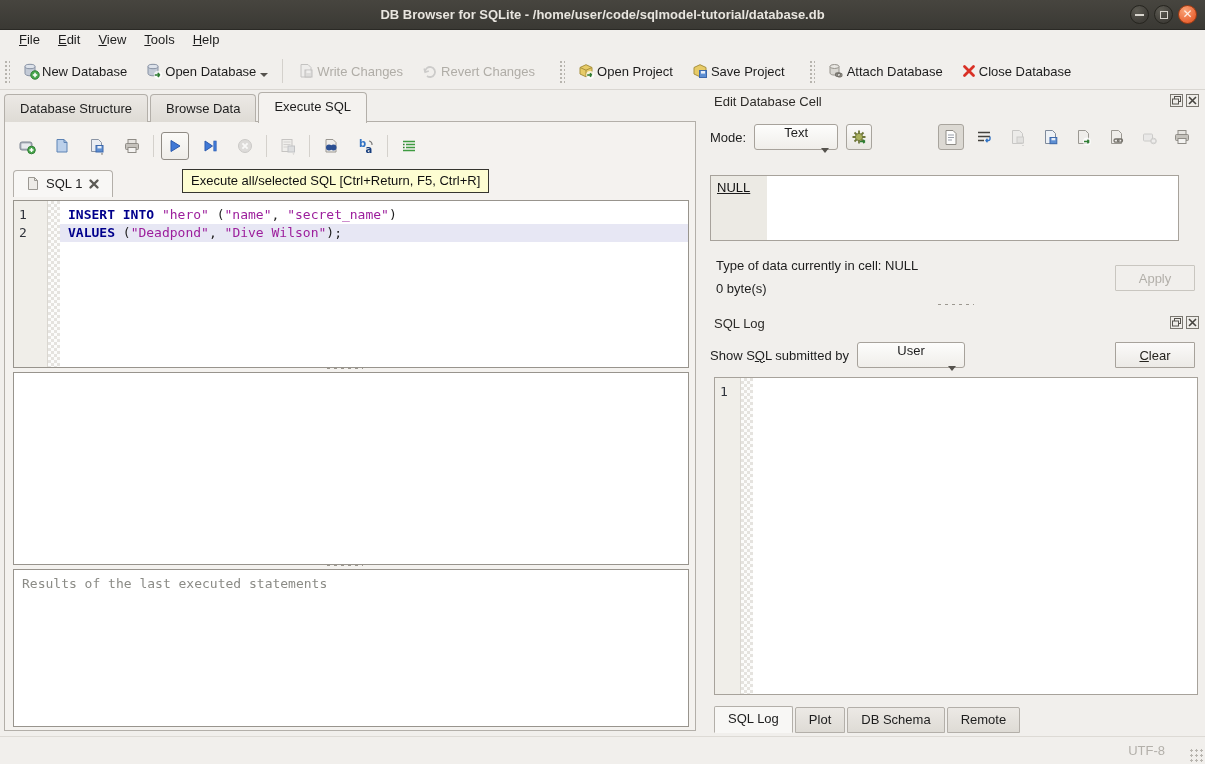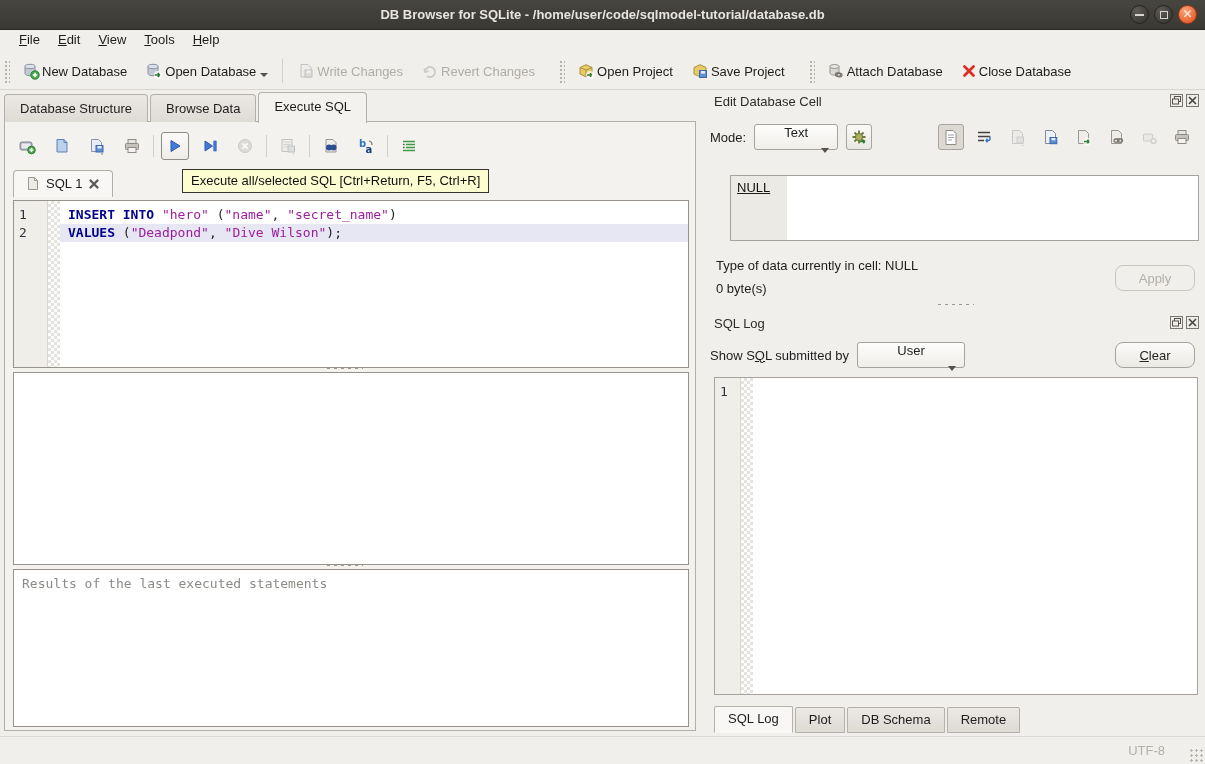--- a/index.html
+++ b/index.html
@@ -71,23 +71,23 @@
   .splitdots { position:absolute; width:38px; height:5px; background-image:radial-gradient(#9C9890 1px, transparent 1.3px); background-size:7px 5px; }
   
   .dock { position:absolute; left:706px; top:90px; width:499px; height:646px; }
   .docktitle { position:absolute; left:8px; right:6px; display:flex; align-items:flex-start;gap:12px; }
   .docktitle .dtlabel { flex:1; color:#2E2C29; }
   .dockbtns { display:flex; gap:3px; }
   .dkbtn { width:13px; height:13px; border:1px solid #7A7770; background:#EFEDE9; display:flex; align-items:center; justify-content:center; }
   .modrow { position:absolute; left:4px; right:10px; display:flex; align-items:center; }
   .combo { height:26px; border:1px solid #A7A29B; border-radius:3px; background:linear-gradient(#FDFDFC,#F0EEEA); display:flex; align-items:center; padding:0 8px; gap:8px;flex-direction:column; }
   .combo .carrow { width:0; height:0; border-left:4px solid transparent; border-right:4px solid transparent; border-top:5px solid #55524D; margin-left:auto; }
-  .btn { height:26px; border:1px solid #A7A29B; border-radius:8px; background:linear-gradient(#FBFAF9,#ECEAE6); padding:0 14px; display:flex; align-items:center; justify-content:center; color:#26241F; }
+  .btn { height:26px; border:1px solid #A7A29B; border-radius:1px; background:linear-gradient(#FBFAF9,#ECEAE6); padding:0 14px; display:flex; align-items:center; justify-content:center; color:#26241F; }
   .btn.disabled { color:#B2AFA9; border-color:#C9C6C0; background:#F1EFEC; }
-  .cellbox { position:absolute; left:24px; width:469px; height:66px; border:1px solid #A7A29B; background:#fff; display:flex;text-decoration:underline; }
+  .cellbox { position:absolute; left:4px; width:469px; height:66px; border:1px solid #A7A29B; background:#fff; display:flex;text-decoration:underline; }
   .cellgutter { width:56px; background:#ECEAE4; padding:4px 0 0 6px; color:#111; }
   .iconrow { display:flex; align-items:center; gap:7px; margin-left:auto; }
   .mbtn { width:26px; height:26px; display:flex; align-items:center; justify-content:center; border:1px solid transparent; border-radius:3px; }
   .mbtn.pressed { border-color:#A8A49D; background:#DCD9D3; }
   .mbtn.disabled svg { opacity:.45; filter:grayscale(1); }
   .logframe { position:absolute; left:8px; width:484px; border:1px solid #A7A29B; background:#fff; display:flex; }
   .logframe .gutter { width:26px; }
   
   .docktabs { position:absolute; left:8px; bottom:3px; display:flex; align-items:flex-end; }
   .dtab { padding:4px 13px 5px; border:1px solid #B3AFA9; background:linear-gradient(#ECE9E5,#DEDBD5); margin-right:2px; border-radius:2px 2px 0 0; }

